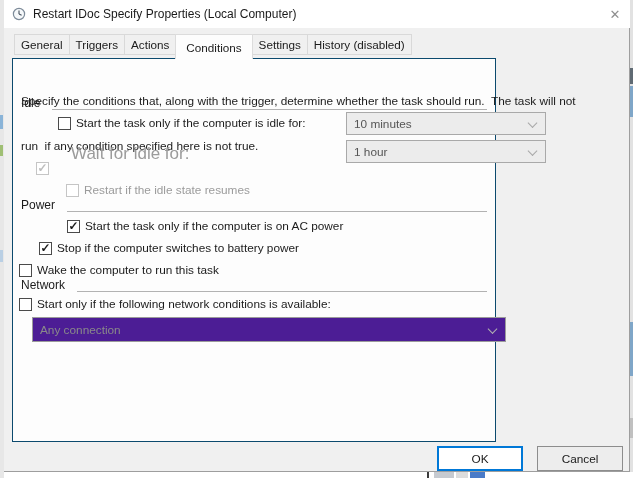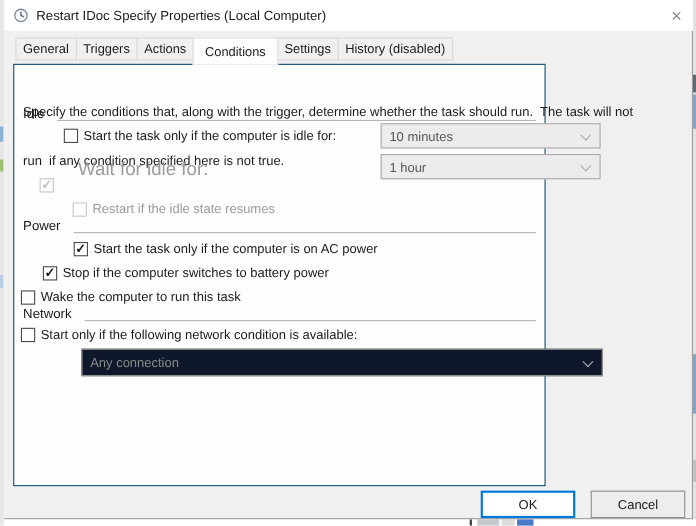--- a/index.html
+++ b/index.html
@@ -50,21 +50,21 @@
   .row .lbl { margin-left:5px; font-size:11.8px; color:#1b1b1b; white-space:pre; }
   .row .lbl.disabled, .plain-lbl.disabled { color:#9b9b9b; }
   .plain-lbl { position:absolute; font-size:17px; white-space:pre; }
 
   .combo { position:absolute; display:flex; align-items:center; padding:0 7px; font-size:11.8px;
            white-space:pre;text-align:right; }
   .combo .chev { position:absolute; right:9px; top:50%; width:7px; height:7px;
                  border-right:1.2px solid #a8a8a8; border-bottom:1.2px solid #a8a8a8;
                  transform:translateY(-65%) rotate(45deg); }
   .combo-light { background:#ececec; border:1px solid #a9a9a9; color:#565656; }
-  .combo-dark  { background:#0f172a; border:1px solid #9b9b9b; color:#8a8a8a;margin-left:42px; }
+  .combo-dark  { background:#4c1d95; border:1px solid #9b9b9b; color:#8a8a8a; }
   .combo-dark .chev { border-color:#b0b0b0; }
 
   
   .btn { position:absolute; top:446px; width:86px; height:25px; display:flex; align-items:center;
          justify-content:center; font-size:11.8px; color:#1a1a1a; }
   .btn-ok { left:437px; background:#ffffff; border:2px solid #0078d7; }
   .btn-cancel { left:537px; background:#ededed; border:1px solid #8d8d8d;text-align:center; }
 </style>
 </head>
 <body>
@@ -164,21 +164,21 @@
       <span class="lbl">Wake the computer to run this task</span>
     </div>
 
     <div class="grp" style="top:219px;">
       <span class="grp-label">Network</span>
       <span class="grp-line"></span>
     </div>
 
     <div class="row" style="left:6px;top:237px;">
       <span class="cb"></span>
-      <span class="lbl">Start only if the following network condition is available:</span>
+      <span class="lbl">Start only if the following network conditions is available:</span>
     </div>
     <div class="combo combo-dark" style="left:19px;top:258px;width:474px;height:25px;">
       <span>Any connection</span>
       <span class="chev"></span>
     </div>
   </div>
 
   <div class="btn btn-ok">
     <span>OK</span>
   </div>

